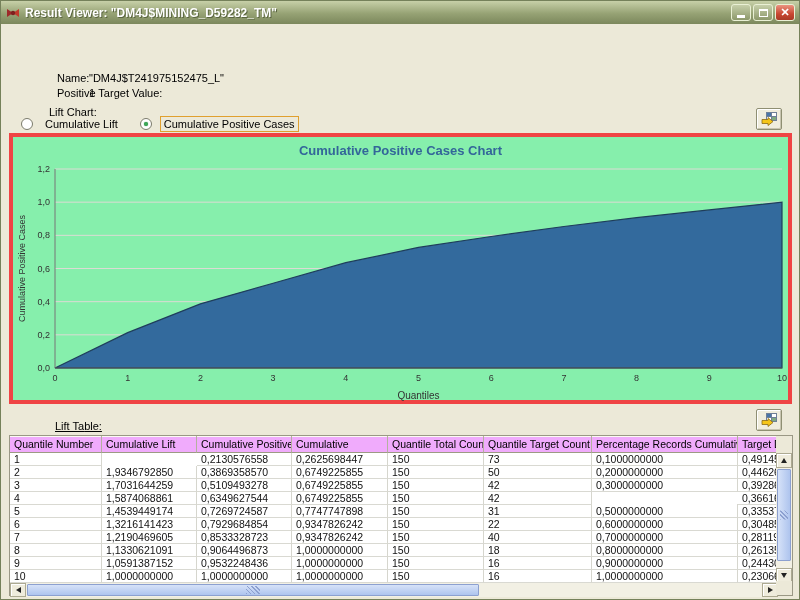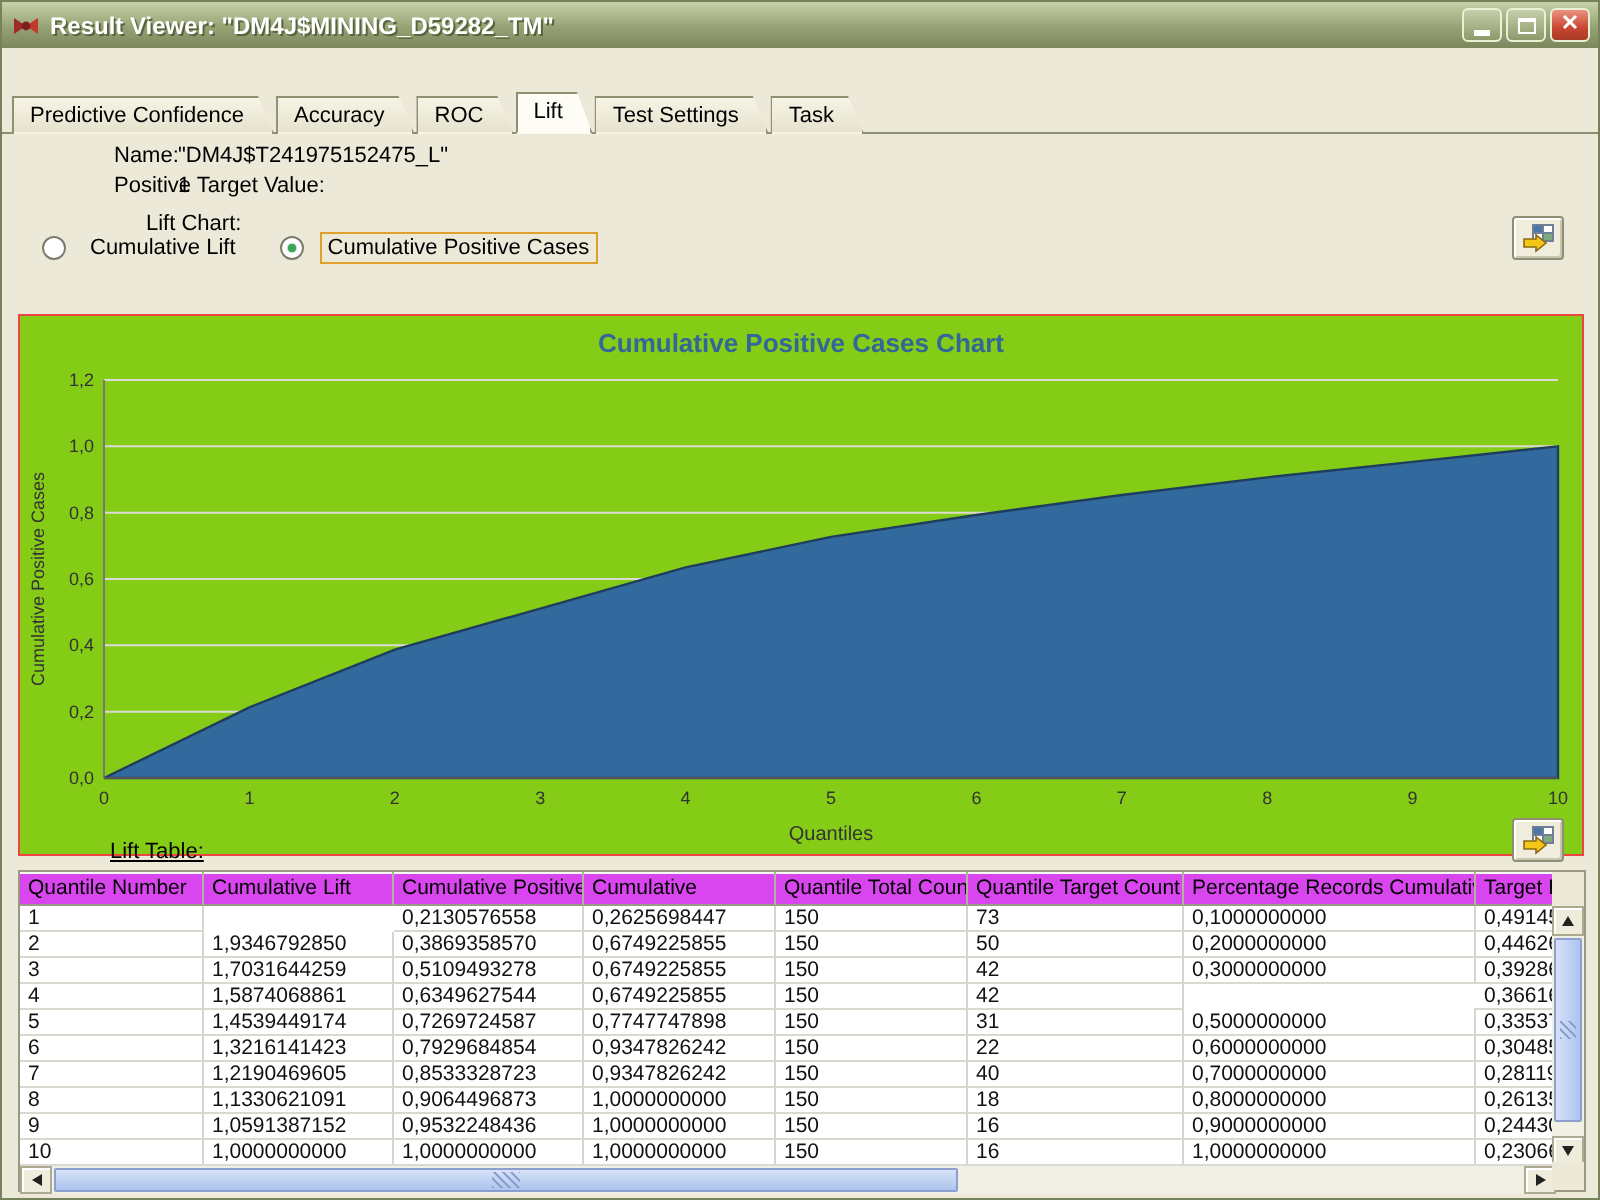--- a/index.html
+++ b/index.html
@@ -39,28 +39,28 @@
   .radio-row{position:absolute;left:20px;top:48px;display:flex;align-items:center;gap:8px;}
   .radio{width:12px;height:12px;border-radius:50%;border:1px solid #7B7B6B;background:#fff;position:relative;flex:0 0 auto;}
   .radio.checked::after{content:'';position:absolute;left:3px;top:3px;width:4px;height:4px;border-radius:50%;background:#3DA758;box-shadow:0 0 1px #2c7f42;}
   .radio-label{font-size:11px;padding:1px 3px;border:1px solid transparent;margin-right:10px;}
   .radio-label.focused{border:1px solid #E0A02E;}
 
   .tool-btn{position:absolute;width:26px;height:22px;background:#F0EDDD;border:1px solid #8F8F73;border-radius:2px;
     box-shadow:inset 1px 1px 0 #fff, inset -1px -1px 0 #C8C5B0;display:flex;align-items:center;justify-content:center;}
 
   
-  .chart-panel{position:absolute;left:8px;top:65px;width:783px;height:271px;background:#84cc16;border:1px solid #ef4444;margin-top:24px;}
+  .chart-panel{position:absolute;left:8px;top:65px;width:783px;height:271px;background:#86efac;border:4px solid #ef4444;}
   .chart-title{margin-top:6px;text-align:center;font-size:13px;font-weight:bold;}
   .chart-svg-wrap{position:absolute;left:2px;top:26px;width:779px;height:243px;}
 
   
   .table-wrap{position:absolute;left:8px;top:367px;width:784px;height:161px;border:1px solid #9A9885;background:#ECE9D8;}
   .thead{position:absolute;left:0;top:0;height:17px;display:flex;}
-  .th{height:17px;background:#d946ef;border-right:1px solid #B4B19E;border-bottom:1px solid #9C9A84;
+  .th{height:17px;background:#f0abfc;border-right:1px solid #B4B19E;border-bottom:1px solid #9C9A84;
     box-shadow:inset 0 1px 0 #FBFAF2;font-size:10.5px;padding:2px 0 0 4px;overflow:hidden;white-space:nowrap;}
   .tbody{position:absolute;left:0;top:17px;width:768px;height:130px;background:#fff;overflow:hidden;}
   .tr{display:flex;height:13px;}
   .td{height:13px;border-right:1px solid #D6D6CE;border-bottom:1px solid #D9D9D2;font-size:10.5px;line-height:12px;
     padding-left:4px;overflow:hidden;white-space:nowrap;background:#fff;color:#111;}
 
   
   .vscroll{position:absolute;right:0;top:17px;width:16px;height:130px;background:#F2F0E4;}
   .hscroll{position:absolute;left:0;top:147px;width:768px;height:14px;background:#F2F0E4;}
   .sb-btn{position:absolute;background:#EFECDC;border:1px solid #ADAA92;box-shadow:inset 1px 1px 0 #fff;display:flex;align-items:center;justify-content:center;}
@@ -97,36 +97,28 @@
       <span class="wbtn">
           <span class="boxes"></span>
         </span>
       <span class="wbtn close">
           <span>✕</span>
         </span>
     </span>
   </div>
 
 
-  <div class="tabbar" id="tabbar">
-      <div class="tab">Predictive Confidence</div>
-      <div class="tab">Accuracy</div>
-      <div class="tab">ROC</div>
-      <div class="tab selected">Lift</div>
-      <div class="tab">Test Settings</div>
-      <div class="tab">Task</div>
-    </div>
 
   <div class="content">
 
     <div class="lbl" style="left:12px;top:4px;">Name:</div>
     <div class="val" style="left:88px;top:4px;">"DM4J$T241975152475_L"</div>
     <div class="lbl" style="left:12px;top:19px;">Positive Target Value:</div>
     <div class="val" style="left:88px;top:19px;">1</div>
-    <div class="lbl" style="left:28px;top:38px;text-align:right;">Lift Chart:</div>
+    <div class="lbl" style="left:4px;top:38px;text-align:right;">Lift Chart:</div>
 
     <div class="radio-row" id="radio-row">
         <span class="radio"></span>
         <span class="radio-label">Cumulative Lift</span>
         <span class="radio checked"></span>
         <span class="radio-label focused">Cumulative Positive Cases</span>
       </div>
 
     <div class="tool-btn" style="left:755px;top:40px;">
       <svg width="17" height="16" viewBox="0 0 17 16">

